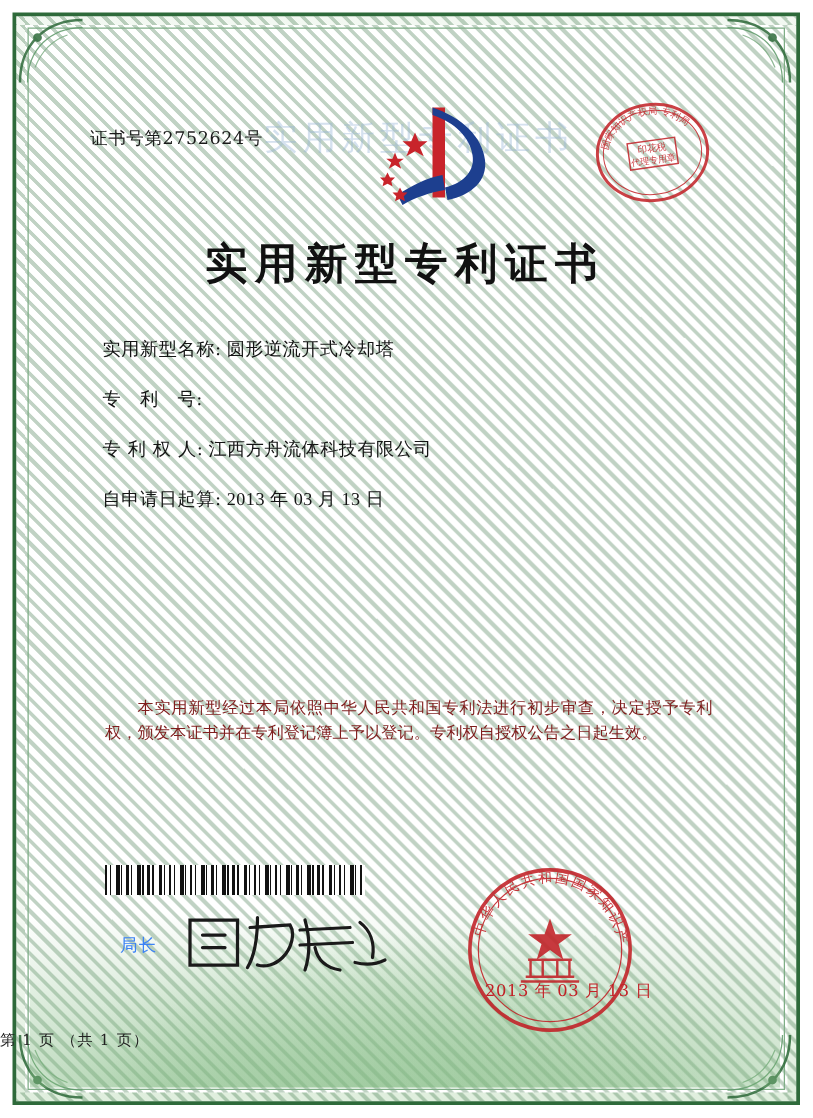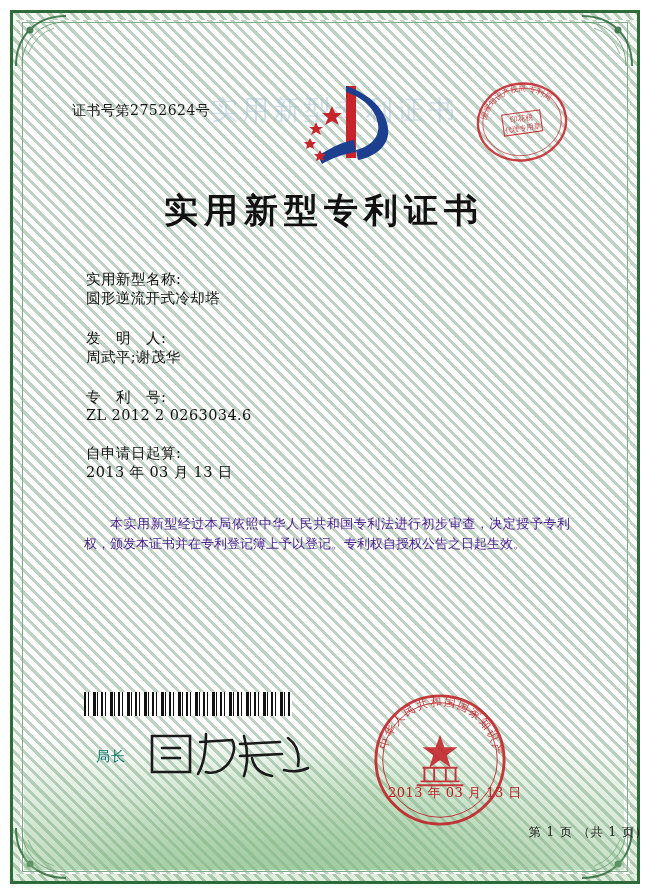--- a/index.html
+++ b/index.html
@@ -115,39 +115,39 @@
     left: 82px; top: 270px;
     width: 500px;
   }
   .field-row {
     display: flex;
     align-items: baseline;
     margin-bottom: 21px;
     font-size: 14.5px;
     color: #141414;
     font-family: "DejaVu Serif", "Liberation Serif", serif;
-    flex-direction: column;
   }
   .field-label {
     white-space: nowrap;
     letter-spacing: 0.5px;
   }
   .field-value {
     margin-left: 4px;
     letter-spacing: 0.4px;
+    font-family: Liberation Serif, serif;
   }
 
   
   .body-text {
     position: absolute;
-    left: 84px; top: 514px;
+    left: 84px; top: 556px;
     width: 486px;
     font-size: 13px;
     line-height: 20px;
-    color: #4c1d95;
+    color: #7f1d1d;
     text-align: justify;
     font-family: Liberation Sans, sans-serif;
   }
   .body-text p {
     margin: 0 0 4px 0;
     text-indent: 26px;
   }
 
   
   .barcode {
@@ -158,21 +158,21 @@
       repeating-linear-gradient(90deg,
         #111 0 2px, #fff 2px 4px, #111 4px 5px, #fff 5px 9px,
         #111 9px 12px, #fff 12px 13px, #111 13px 14px, #fff 14px 17px);
   }
 
   
   .director-label {
     position: absolute;
     left: 96px; top: 748px;
     font-size: 14px;
-    color: #0f766e;
+    color: #3b82f6;
     letter-spacing: 1px;
     font-family: "DejaVu Serif", "Liberation Serif", serif;
   }
   .signature {
     position: absolute;
     left: 140px; top: 724px;
     width: 180px; height: 62px;
   }
   .red-seal-bottom {
     position: absolute;
@@ -183,21 +183,21 @@
     position: absolute;
     left: 388px; top: 784px;
     font-size: 13px;
     color: #c22026;
     letter-spacing: 0.5px;
     font-family: "DejaVu Serif", "Liberation Serif", serif;
   }
   .page-footer {
     position: absolute;
     left: 0; right: 0; top: 824px;
-    text-align: right;
+    text-align: left;
     font-size: 12px;
     color: #222;
     letter-spacing: 1px;
     font-family: "DejaVu Serif", "Liberation Serif", serif;
   }
 </style>
 </head>
 <body>
 
 <div id="page">
@@ -264,26 +264,25 @@
   </svg>
 
   <div class="title">实用新型专利证书</div>
 
   <div class="fields">
     <div class="field-row">
       <span class="field-label">实用新型名称:</span>
       <span class="field-value">圆形逆流开式冷却塔</span>
     </div>
     <div class="field-row">
-      <span class="field-label">发　明　人:</span>
-      <span class="field-value">周武平;谢茂华</span>
+      <span class="field-label">专　利　号:</span>
     </div>
     <div class="field-row">
-      <span class="field-label">专　利　号:</span>
-      <span class="field-value">ZL 2012 2 0263034.6</span>
+      <span class="field-label">专 利 权 人:</span>
+      <span class="field-value">江西方舟流体科技有限公司</span>
     </div>
     <div class="field-row">
       <span class="field-label">自申请日起算:</span>
       <span class="field-value">2013 年 03 月 13 日</span>
     </div>
   </div>
 
   <div class="body-text">
     <p>本实用新型经过本局依照中华人民共和国专利法进行初步审查，决定授予专利权，颁发本证书并在专利登记簿上予以登记。专利权自授权公告之日起生效。</p>
   </div>

